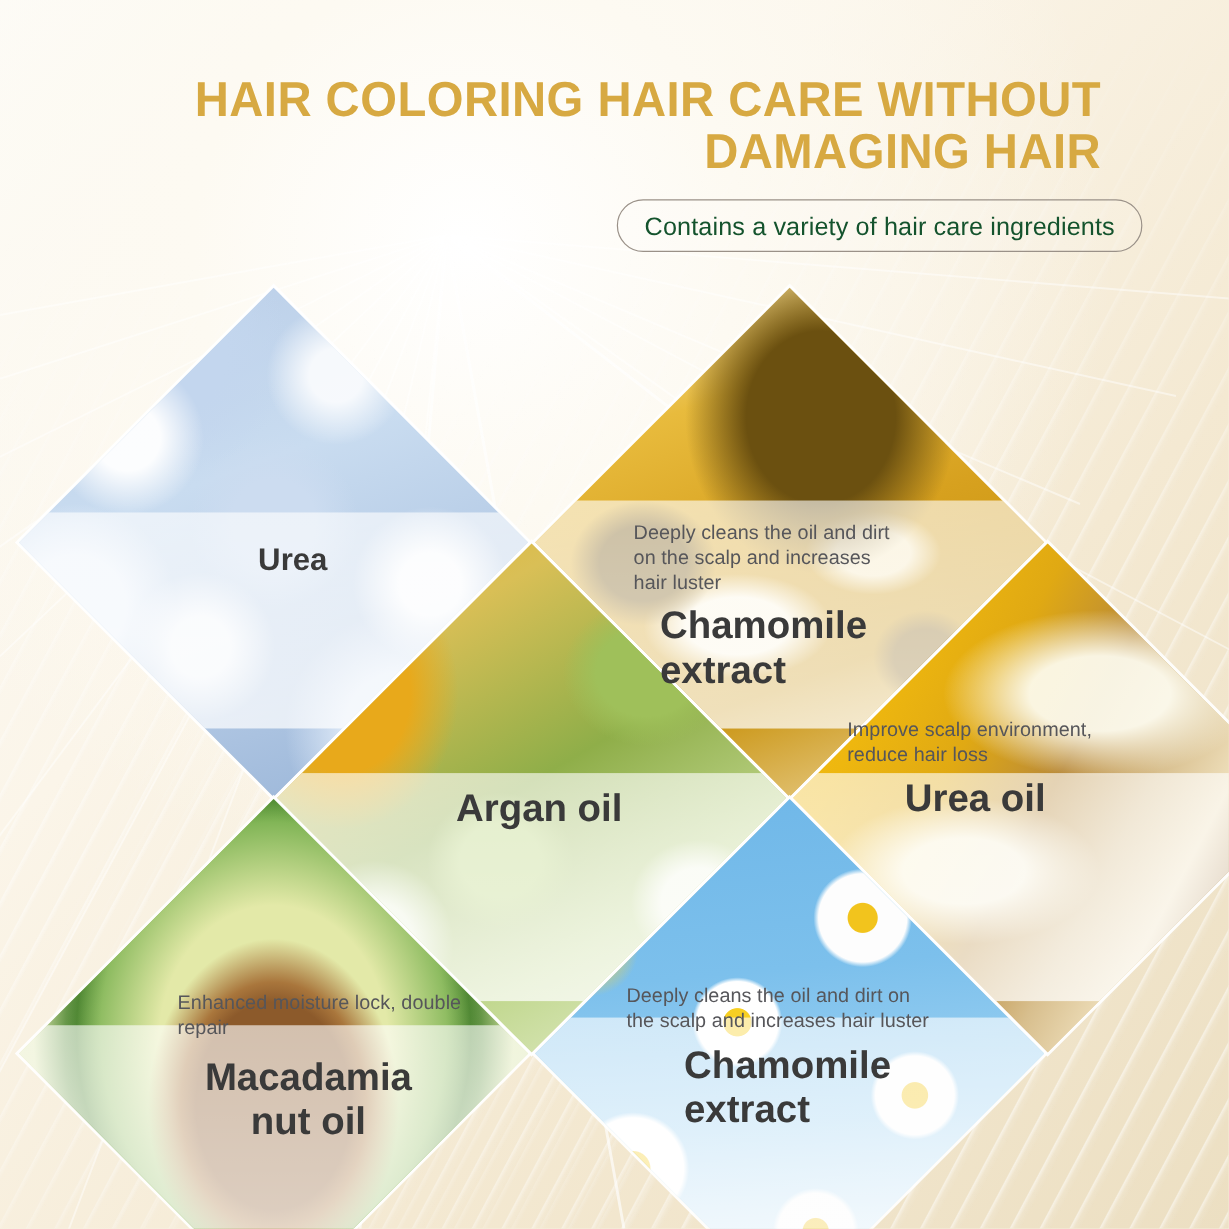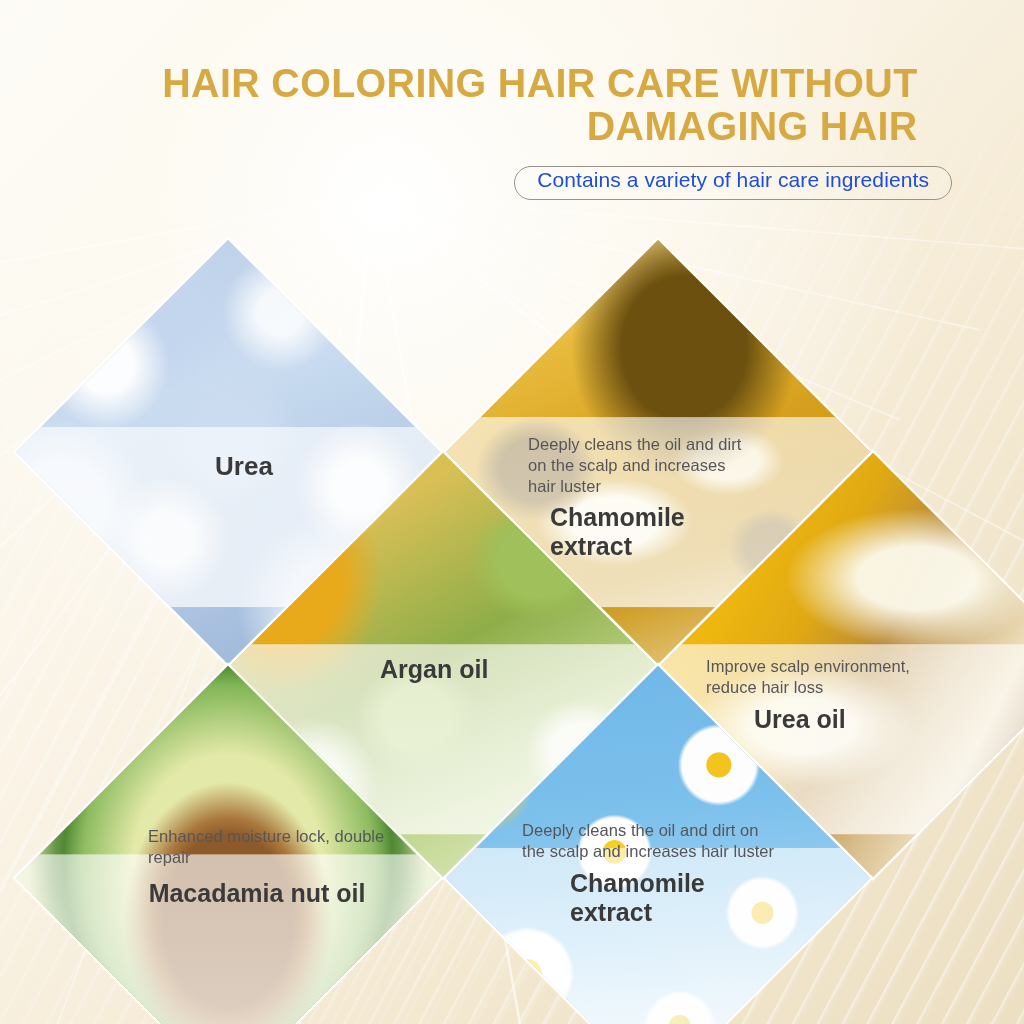--- a/index.html
+++ b/index.html
@@ -46,22 +46,22 @@
     font-size:41px;line-height:1.06;font-weight:bold;
     letter-spacing:.4px;
     font-family:"Liberation Sans Narrow","Liberation Sans",sans-serif;
     transform:scaleX(.96);transform-origin:left center;
     text-transform:uppercase;
   }
   .subtitle-wrap{margin-top:17px;}
   .subtitle{
     display:inline-block;
     border:1.3px solid #9a9188;border-radius:40px;
-    padding:1px 22px 7px;
-    font-size:21px;color:#1d4ed8;
+    padding:11px 22px 7px;
+    font-size:21px;color:#14532d;
     background:rgba(255,255,255,.12);
     letter-spacing:.1px;
   }
 
   
   .mosaic{position:absolute;left:0;top:0;width:1024px;height:1024px;}
   .tile{position:absolute;width:300px;height:300px;
         transform:rotate(45deg);
         box-shadow:0 0 0 2.5px rgba(255,255,255,.92);
         overflow:hidden;}
@@ -131,28 +131,28 @@
   .tile .band{
     position:absolute;left:-60%;width:220%;
     background:linear-gradient(180deg,rgba(255,255,255,.62) 0%,rgba(255,255,255,.72) 100%);
     transform:rotate(-45deg);transform-origin:center;
     pointer-events:none;
   }
 
   
   .cap{position:absolute;color:#4c4c4c;}
   .cap .desc{font-size:16.5px;line-height:1.26;color:#56565a;letter-spacing:.05px;}
-  .cap .name{font-size:25px;font-weight:bold;color:#3a3a3a;line-height:1.16;margin-top:7px;}
+  .cap .name{font-size:32px;font-weight:bold;color:#3a3a3a;line-height:1.16;margin-top:7px;}
   .cap.c-urea{left:152px;top:444px;width:230px;}
   .cap.c-urea .name{text-align:center;padding-right:46px;font-size:26px;}
   .cap.c-cham1{left:528px;top:434px;width:225px;}
   .cap.c-cham1 .name{padding-left:22px;}
   .cap.c-castor{left:356px;top:648px;width:210px;}
   .cap.c-castor .name{padding-left:24px;}
-  .cap.c-argan{left:706px;top:656px;width:245px;}
+  .cap.c-argan{left:706px;top:598px;width:245px;}
   .cap.c-argan .name{padding-left:48px;}
   .cap.c-maca{left:148px;top:826px;width:240px;}
   .cap.c-maca .name{text-align:center;padding-right:22px;margin-top:11px;}
   .cap.c-cham2{left:522px;top:820px;width:255px;}
   .cap.c-cham2 .name{padding-left:48px;}
 </style>
 </head>
 <body>
 
 <div class="stage">

